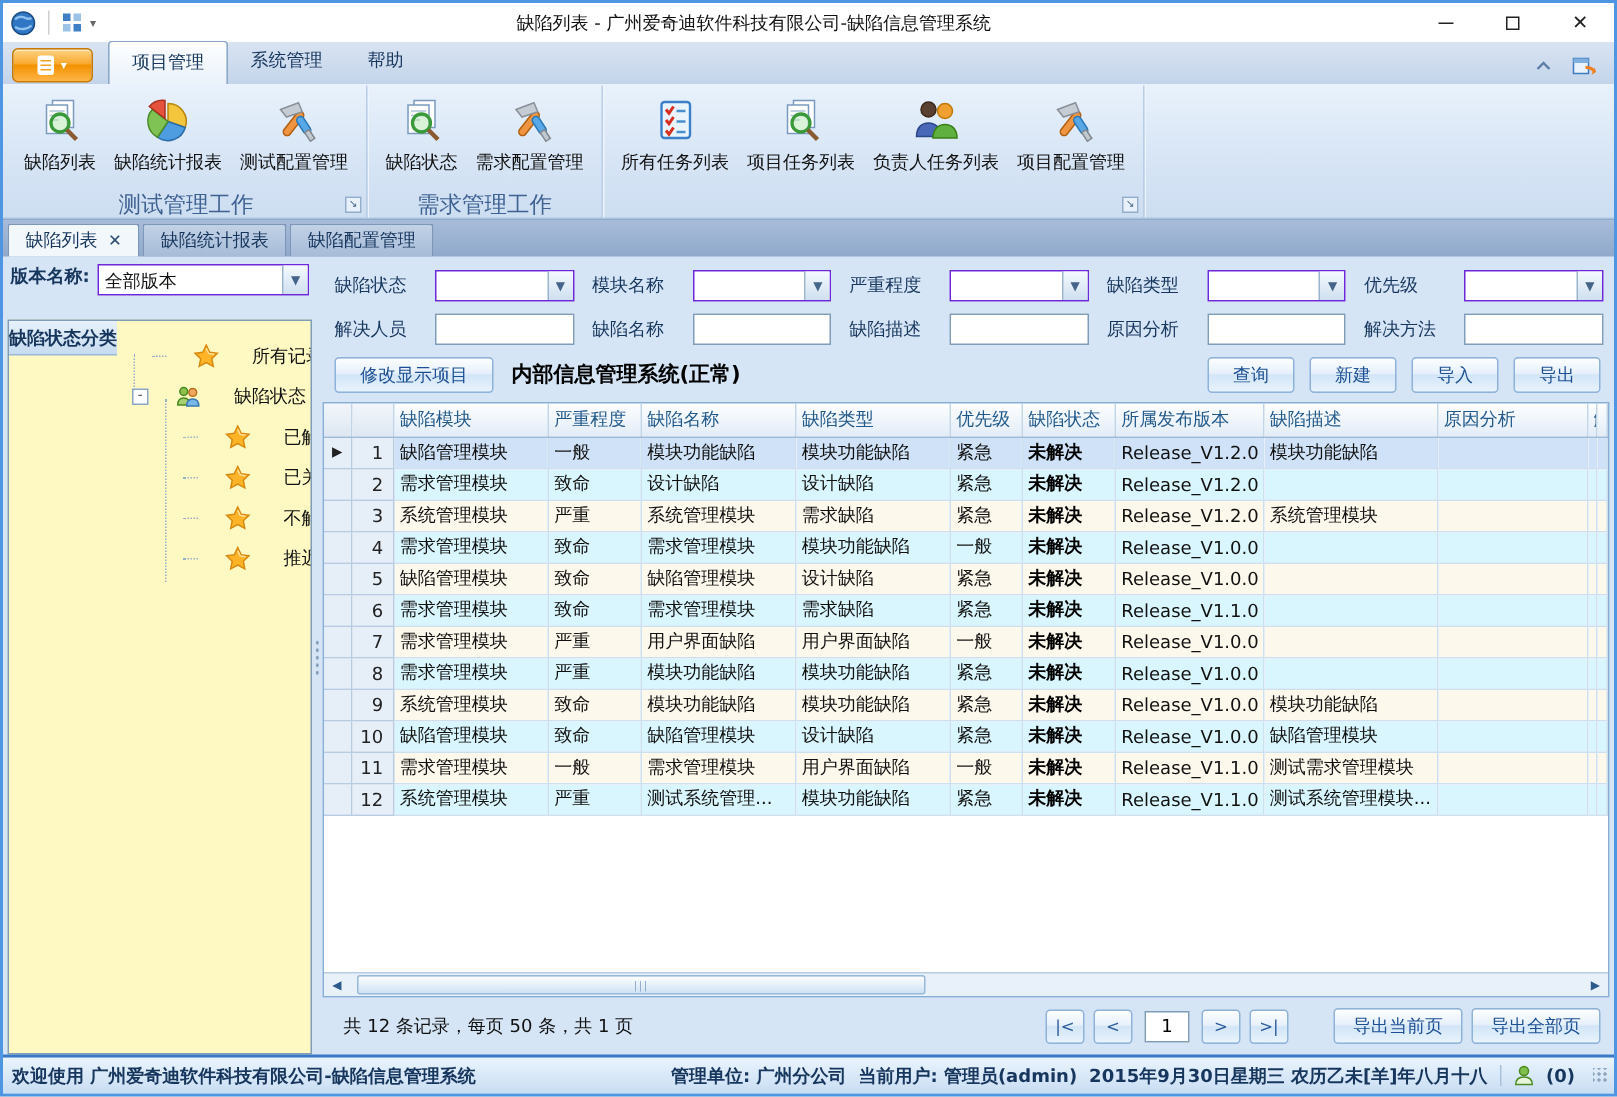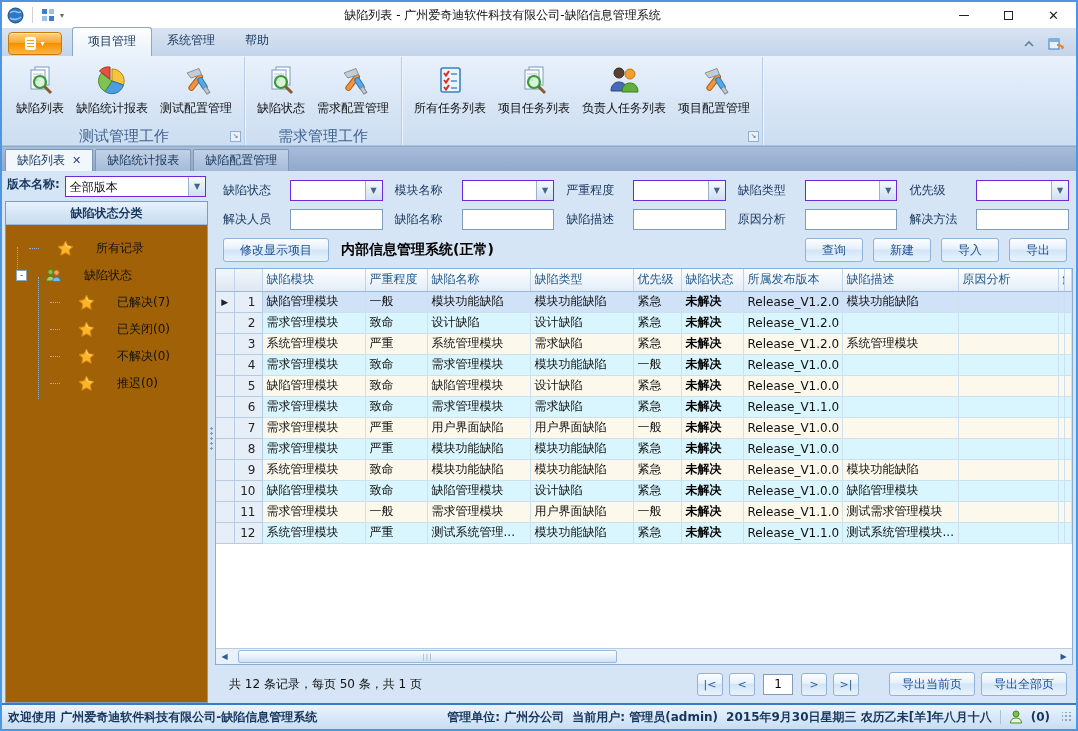--- a/index.html
+++ b/index.html
@@ -48,21 +48,21 @@
 
   
   .content { flex:1; display:flex; min-height:0; padding:3px 3px 0 3px; gap:0; }
 
   .left-panel { width:203px; flex:none; display:flex; flex-direction:column; }
   .version-row { height:27px; display:flex; align-items:flex-start; gap:5px; padding:2px 2px 4px 2px; }
   .version-label { font-weight:bold; color:#17365d; white-space:nowrap; }
   .combo { flex:1; height:21px; background:#fff; border:1px solid #6d28d9; display:flex; align-items:stretch; min-width:0;gap:27px; }
   .combo-text { flex:1; padding:2px 4px; color:#111; white-space:nowrap; overflow:hidden; }
   .combo-arrow { width:17px; background:linear-gradient(#f4f9fe,#cfe0f0); border-left:1px solid #9ab4cf; display:flex; align-items:center; justify-content:center; color:#44648a; font-size:8px; }
-  .tree-panel { flex:1; border:1px solid #7f9db9; background:#a16207; display:flex; flex-direction:column; min-height:0; }
+  .tree-panel { flex:1; border:1px solid #7f9db9; background:#fef9c3; display:flex; flex-direction:row; min-height:0;margin-top:12px; }
   .tree-header { height:23px; flex:none; background:linear-gradient(#e7f1fb,#c6dcf0); border-bottom:1px solid #9ab8d8; color:#17365d; font-weight:bold; display:flex; align-items:center; justify-content:center; }
   .tree-body { flex:1; padding:10px 4px 4px 6px; position:relative; overflow:hidden; }
   .tree-item { height:27px; display:flex; align-items:center; gap:18px; position:relative; cursor:default; }
   .tree-item .lbl { color:#111; padding:2px 4px; border-radius:2px; white-space:nowrap; }
   .tree-item.selected .lbl { background:#e2e7ed; box-shadow:0 0 0 1px #c3cdd8; }
   .expander { width:11px; height:11px; flex:none; border:1px solid #8aa5c0; background:#fff; color:#444; font-size:9px; line-height:9px; text-align:center; }
   .tree-vline { position:absolute; border-left:1px dotted #9ab0c8; width:0; }
   .tree-hdot { flex:none; border-top:1px dotted #9ab0c8; width:10px; }
 
   .splitter { width:7px; flex:none; display:flex; align-items:center; justify-content:center; }

